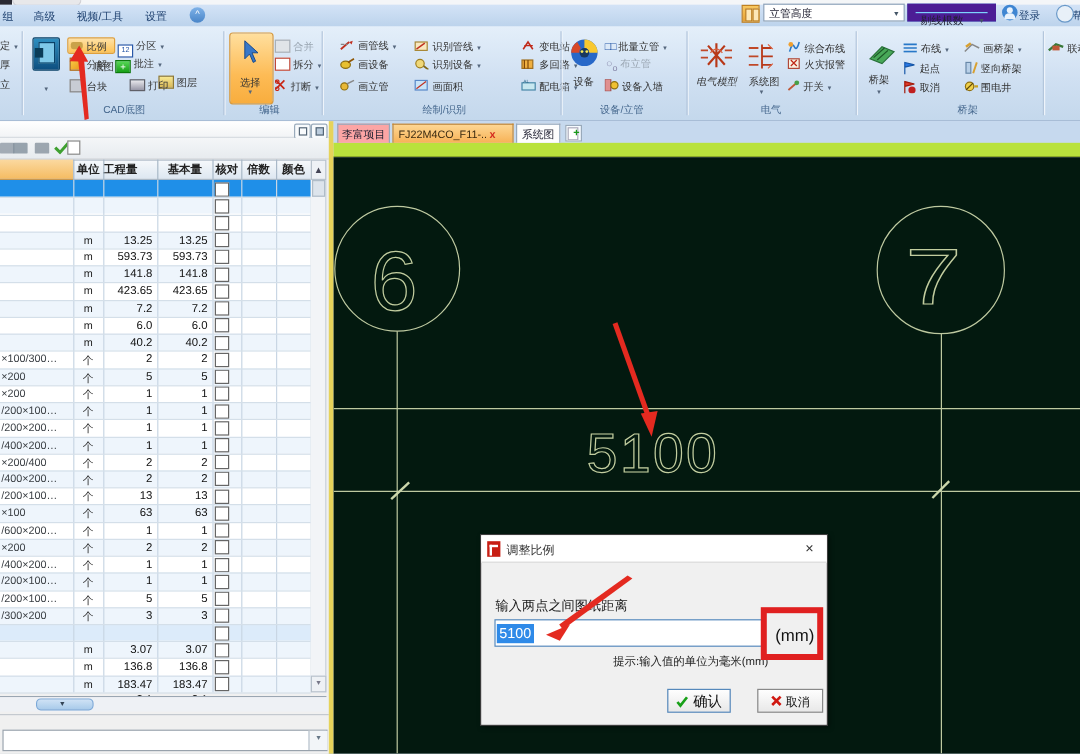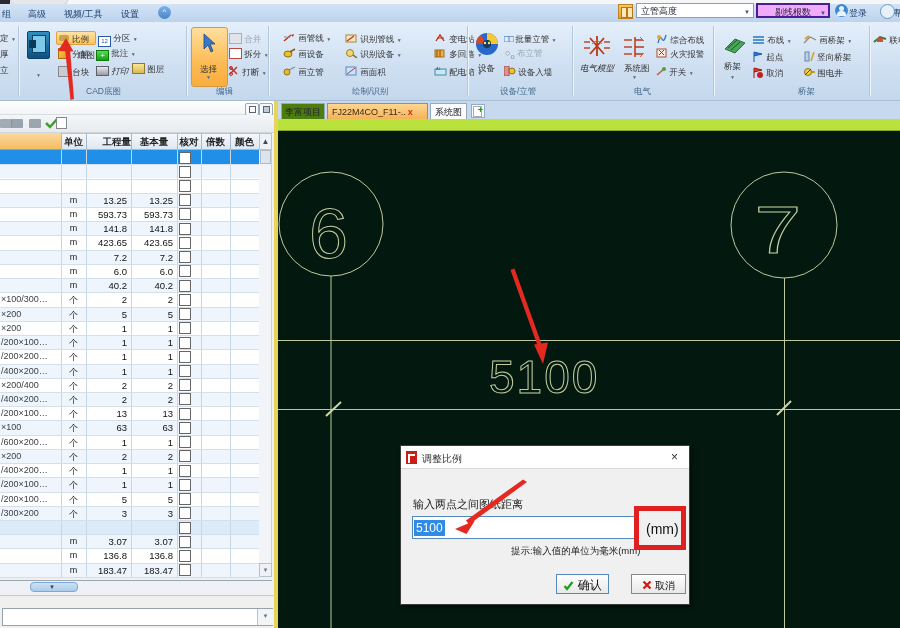--- a/index.html
+++ b/index.html
@@ -26,21 +26,21 @@
   <span style="position:absolute;left:64px;white-space:nowrap;">视频/工具</span>
   <span style="position:absolute;left:121px;white-space:nowrap;">设置</span>
 </div>
 <div class="ab" style="left:158px;top:6px;width:13px;height:13px;border-radius:50%;background:linear-gradient(#7fb2e8,#4985c8);color:#fff;font-size:8px;text-align:center;line-height:12px;">^</div>
 
 <div class="ab" style="left:618px;top:4px;width:15px;height:15px;background:linear-gradient(#f8c860,#e8a030);border:1px solid #c08020;box-sizing:border-box;">
       <span style="position:absolute;left:2px;top:2px;width:4px;height:9px;background:#fde8b8;border:1px solid #b87818;"></span>
       <span style="position:absolute;left:8px;top:2px;width:4px;height:9px;background:#fde8b8;border:1px solid #b87818;"></span>
     </div>
 <div class="ab" style="left:636px;top:3px;width:118px;height:15px;background:#fff;border:1px solid #8aa0b8;font-size:9px;color:#223;line-height:15px;padding-left:4px;box-sizing:border-box;">立管高度<span style="position:absolute;right:3px;top:1px;color:#456;font-size:6px;">▼</span></div>
-<div class="ab" style="left:756px;top:3px;width:74px;height:15px;background:#f0abfc;border:2px solid #4c1d95;font-size:9px;color:#223;line-height:15px;padding-left:17px;box-sizing:border-box;">剔线根数<span style="position:absolute;right:2px;top:1px;color:#456;font-size:6px;">▼</span></div>
+<div class="ab" style="left:756px;top:3px;width:74px;height:15px;background:#7dd3fc;border:7px solid #4c1d95;font-size:9px;color:#223;line-height:15px;padding-left:4px;box-sizing:border-box;">剔线根数<span style="position:absolute;right:2px;top:1px;color:#456;font-size:6px;">▼</span></div>
 <div class="ab" style="left:835px;top:4px;width:13px;height:13px;border-radius:50%;background:#3f86d2;">
       <span style="position:absolute;left:4px;top:2px;width:5px;height:5px;border-radius:50%;background:#e8f2fc;"></span>
       <span style="position:absolute;left:2px;top:7px;width:9px;height:5px;border-radius:4px 4px 0 0;background:#e8f2fc;"></span>
     </div>
 <div class="ab" style="left:849px;top:7px;font-size:9px;color:#1c3f6e;">登录</div>
 <div class="ab" style="left:880px;top:4px;width:13px;height:13px;border-radius:50%;background:#e8f0f8;border:1px solid #6898c8;"></div>
 <div class="ab" style="left:894px;top:7px;font-size:9px;color:#1c3f6e;">帮</div>
 
 <div class="ab" id="ribbon" style="left:0;top:22px;width:900px;height:79px;background:linear-gradient(#e4effa,#d0e0f2 55%,#c4d8ec);border-bottom:1px solid #a8bdd6;box-sizing:border-box;">
 
@@ -58,21 +58,21 @@
 
   <div class="ab" style="left:56px;top:9px;width:40px;height:14px;background:linear-gradient(#ffe2a8,#fec355);border:1px solid #dfa03d;border-radius:2px;box-sizing:border-box;">
     <span class="ab" style="left:2px;top:3px;width:10px;height:6px;background:#caa24a;border-radius:2px;"></span>
     <span class="btxt ab" style="left:15px;top:2px;">比例</span>
   </div>
   <div class="ab btxt" style="left:98px;top:11px;"><span style="display:inline-block;width:11px;height:9px;background:#fff;border:1px solid #2858a8;font-size:6px;color:#2858a8;line-height:9px;text-align:center;vertical-align:-2px;">12</span> 分区 <span class="dd">▼</span></div>
   <div class="ab btxt" style="left:132px;top:11px;margin-top:30px;"><span style="display:inline-block;width:11px;height:9px;background:linear-gradient(#f8e890,#d8b858);border:1px solid #907830;vertical-align:-2px;"></span> 图层</div>
   <div class="ab btxt" style="left:58px;top:26px;"><span style="display:inline-block;width:10px;height:9px;background:linear-gradient(135deg,#f8d048,#e89018);border:1px solid #b06810;vertical-align:-2px;"></span> 分解</div>
   <div class="ab btxt" style="left:96px;top:26px;"><span style="display:inline-block;width:11px;height:9px;background:linear-gradient(#58d858,#18a018);border:1px solid #0c7a0c;color:#fff;font-size:8px;line-height:9px;text-align:center;vertical-align:-2px;">+</span> 批注 <span class="dd">▼</span></div>
   <div class="ab btxt" style="left:58px;top:44px;"><span style="display:inline-block;width:10px;height:9px;background:#c8ccd4;border:1px solid #888;vertical-align:-2px;"></span> 台块</div>
-  <div class="ab btxt" style="left:96px;top:44px;font-style:italic;"><span style="display:inline-block;width:11px;height:8px;background:linear-gradient(#e8e8ec,#9898a8);border:1px solid #606068;vertical-align:-2px;"></span> 打印</div>
+  <div class="ab btxt" style="left:108px;top:44px;"><span style="display:inline-block;width:11px;height:8px;background:linear-gradient(#e8e8ec,#9898a8);border:1px solid #606068;vertical-align:-2px;"></span> 打印</div>
   <div class="glabel ab" style="left:86px;top:64px;">CAD底图</div>
   <div class="ab" style="left:186px;top:4px;width:1px;height:70px;background:#b3c6dc;box-shadow:1px 0 0 #eef4fb;"></div>
 
   <div class="ab" style="left:191px;top:5px;width:35px;height:58px;background:linear-gradient(#ffdf9e,#fdbb55 60%,#f8ad3e);border:1px solid #d89a3e;border-radius:3px;">
     <svg class="ab" style="left:10px;top:5px;" width="14" height="20">
           <path d="M2 1 L2 16 L6 12 L9 19 L11 18 L8 11 L13 11 Z" fill="#3878c8" stroke="#184888" stroke-width="0.8"></path>
         </svg>
     <div class="btxt ab" style="left:8px;top:36px;">选择</div>
     <div class="dd ab" style="left:14px;top:46px;">▼</div>
   </div>
@@ -222,21 +222,21 @@
 <div class="ab" style="left:11px;top:18px;width:12px;height:9px;background:#7a8896;opacity:.75;border-radius:1px;"></div>
 <div class="ab" style="left:29px;top:18px;width:12px;height:9px;background:#808c98;opacity:.75;border-radius:1px;"></div>
 <svg class="ab" style="left:44px;top:15px;" width="16" height="13">
         <path d="M2 7 L6 11 L14 2" stroke="#3fa030" stroke-width="2.5" fill="none"></path>
       </svg>
 <div class="ab" style="left:56px;top:16px;width:9px;height:10px;background:#fff;border:1px solid #888;"></div>
 <div class="ab" style="left:0;top:32px;width:259px;height:17px;background:linear-gradient(#f5f8fb,#dde7f1);border-top:1px solid #b8c4d0;border-bottom:1px solid #aab8c6;box-sizing:border-box;"></div>
 <div class="ab" style="left:0;top:32px;width:61px;height:17px;background:linear-gradient(#fbd9a0,#f5bc62);border-bottom:1px solid #c89850;box-sizing:border-box;"></div>
 <div class="ab" style="left:61px;top:33px;width:25px;height:15px;font-size:9.5px;font-weight:bold;color:#222;text-align:center;line-height:15px;">单位</div>
 <div class="ab" style="left:61px;top:32px;width:1px;height:17px;background:#a8b8c8;"></div>
-<div class="ab" style="left:86px;top:33px;width:45px;height:15px;font-size:9.5px;font-weight:bold;color:#222;text-align:right;line-height:15px;">工程量</div>
+<div class="ab" style="left:86px;top:33px;width:45px;height:15px;font-size:9.5px;font-weight:bold;color:#222;text-align:left;line-height:15px;">工程量</div>
 <div class="ab" style="left:86px;top:32px;width:1px;height:17px;background:#a8b8c8;"></div>
 <div class="ab" style="left:131px;top:33px;width:46px;height:15px;font-size:9.5px;font-weight:bold;color:#222;text-align:center;line-height:15px;">基本量</div>
 <div class="ab" style="left:131px;top:32px;width:1px;height:17px;background:#a8b8c8;"></div>
 <div class="ab" style="left:177px;top:33px;width:24px;height:15px;font-size:9.5px;font-weight:bold;color:#222;text-align:center;line-height:15px;">核对</div>
 <div class="ab" style="left:177px;top:32px;width:1px;height:17px;background:#a8b8c8;"></div>
 <div class="ab" style="left:201px;top:33px;width:29px;height:15px;font-size:9.5px;font-weight:bold;color:#222;text-align:center;line-height:15px;">倍数</div>
 <div class="ab" style="left:201px;top:32px;width:1px;height:17px;background:#a8b8c8;"></div>
 <div class="ab" style="left:230px;top:33px;width:29px;height:15px;font-size:9.5px;font-weight:bold;color:#222;text-align:center;line-height:15px;">颜色</div>
 <div class="ab" style="left:230px;top:32px;width:1px;height:17px;background:#a8b8c8;"></div>
 <div class="ab" style="left:259px;top:32px;width:13px;height:17px;background:#eef1f5;border:1px solid #b8c2cc;box-sizing:border-box;text-align:center;line-height:16px;color:#445;font-size:8px;">▲</div>
@@ -435,21 +435,21 @@
 <div class="ab" style="left:2px;top:507px;width:271px;height:18px;background:#fff;border:1px solid #98a2ac;box-sizing:border-box;"></div>
 <div class="ab" style="left:257px;top:508px;width:15px;height:16px;background:#f2f5f8;border-left:1px solid #b8c2cc;font-size:6px;color:#678;text-align:center;line-height:15px;">▼</div>
 </div>
 
 <div class="ab" style="left:274px;top:101px;width:4px;height:527px;background:#e6d35a;"></div>
 
 <div class="ab" id="right" style="left:278px;top:101px;width:622px;height:527px;">
   <div class="ab" style="left:0;top:0;width:622px;height:18px;background:#c6d9ee;"></div>
   <div class="ab" style="left:0;top:18px;width:622px;height:12px;background:#b9e23c;border-bottom:1px solid #8aa82a;box-sizing:border-box;"></div>
 
-  <div class="ab" style="left:3px;top:2px;width:44px;height:16px;background:#4d7c0f;border:1px solid #96a8bc;border-bottom:none;font-size:9px;color:#223;text-align:center;line-height:16px;box-sizing:border-box;">李富项目</div>
+  <div class="ab" style="left:3px;top:2px;width:44px;height:16px;background:#fca5a5;border:1px solid #96a8bc;border-bottom:none;font-size:9px;color:#223;text-align:center;line-height:16px;box-sizing:border-box;">李富项目</div>
   <div class="ab" style="left:49px;top:2px;width:101px;height:16px;background:linear-gradient(#fdd693,#f7b256);border:1px solid #c8862c;border-bottom:none;font-size:9px;color:#3a2a10;line-height:16px;box-sizing:border-box;padding-left:4px;">FJ22M4CO_F11-..<span style="color:#d42a1e;font-weight:bold;margin-left:2px;">x</span></div>
   <div class="ab" style="left:152px;top:2px;width:37px;height:16px;background:#fdfdfd;border:1px solid #96a8bc;border-bottom:none;font-size:9px;color:#223;text-align:center;line-height:16px;box-sizing:border-box;">系统图</div>
   <div class="ab" style="left:193px;top:3px;width:14px;height:14px;background:#f6fbff;border:1px solid #9ab;box-sizing:border-box;">
         <span style="position:absolute;left:1px;top:1px;width:7px;height:9px;background:#fff;border:1px solid #aab;"></span>
         <span style="position:absolute;right:1px;top:0px;color:#1a9a1a;font-size:9px;font-weight:bold;">+</span>
       </div>
 
   <div class="ab" id="cad" style="left:0;top:30px;width:622px;height:497px;background:#03190f;">
     <svg width="622" height="497" style="position:absolute;left:0;top:0;">
       <g stroke="#bec9a0" stroke-width="1" fill="none">

